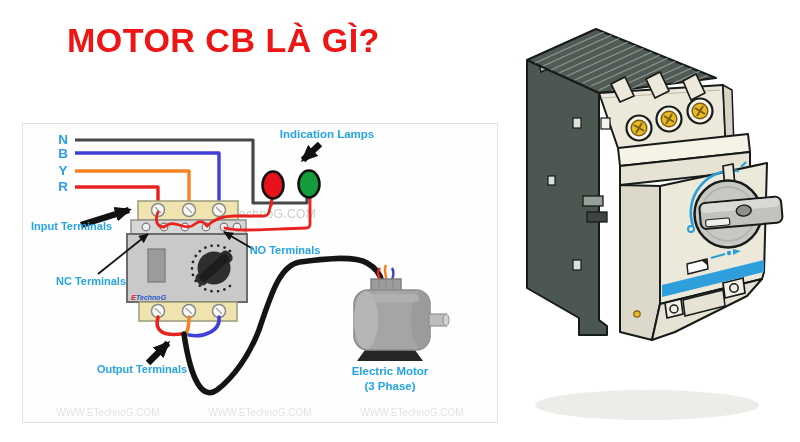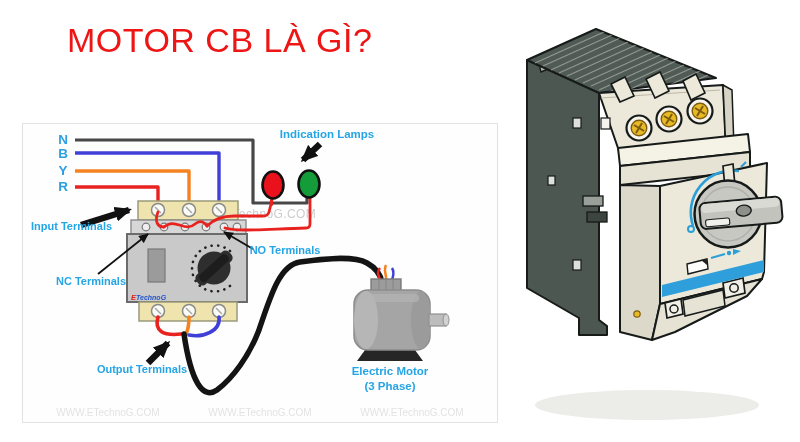--- a/index.html
+++ b/index.html
@@ -3,21 +3,21 @@
 <meta charset="utf-8">
 <style>
   html,body{margin:0;padding:0;}
   body{
     width:800px;height:442px;position:relative;overflow:hidden;
     background:#ffffff;
     font-family:"Liberation Sans","DejaVu Sans",sans-serif;
   }
   .page-title{
     position:absolute;left:67px;top:21px;
-    font-size:34px;font-weight:normal;letter-spacing:.5px;
+    font-size:34px;font-weight:bold;letter-spacing:.5px;
     color:#ee1515;white-space:nowrap;
   }
   .diagram-panel{
     position:absolute;left:22px;top:123px;width:474px;height:298px;
     background:#fefefe;border:1px solid #e2e2e2;box-sizing:content-box;
   }
   .breaker-wrap{
     position:absolute;left:495px;top:0;width:305px;height:442px;
   }
   svg{display:block;}

